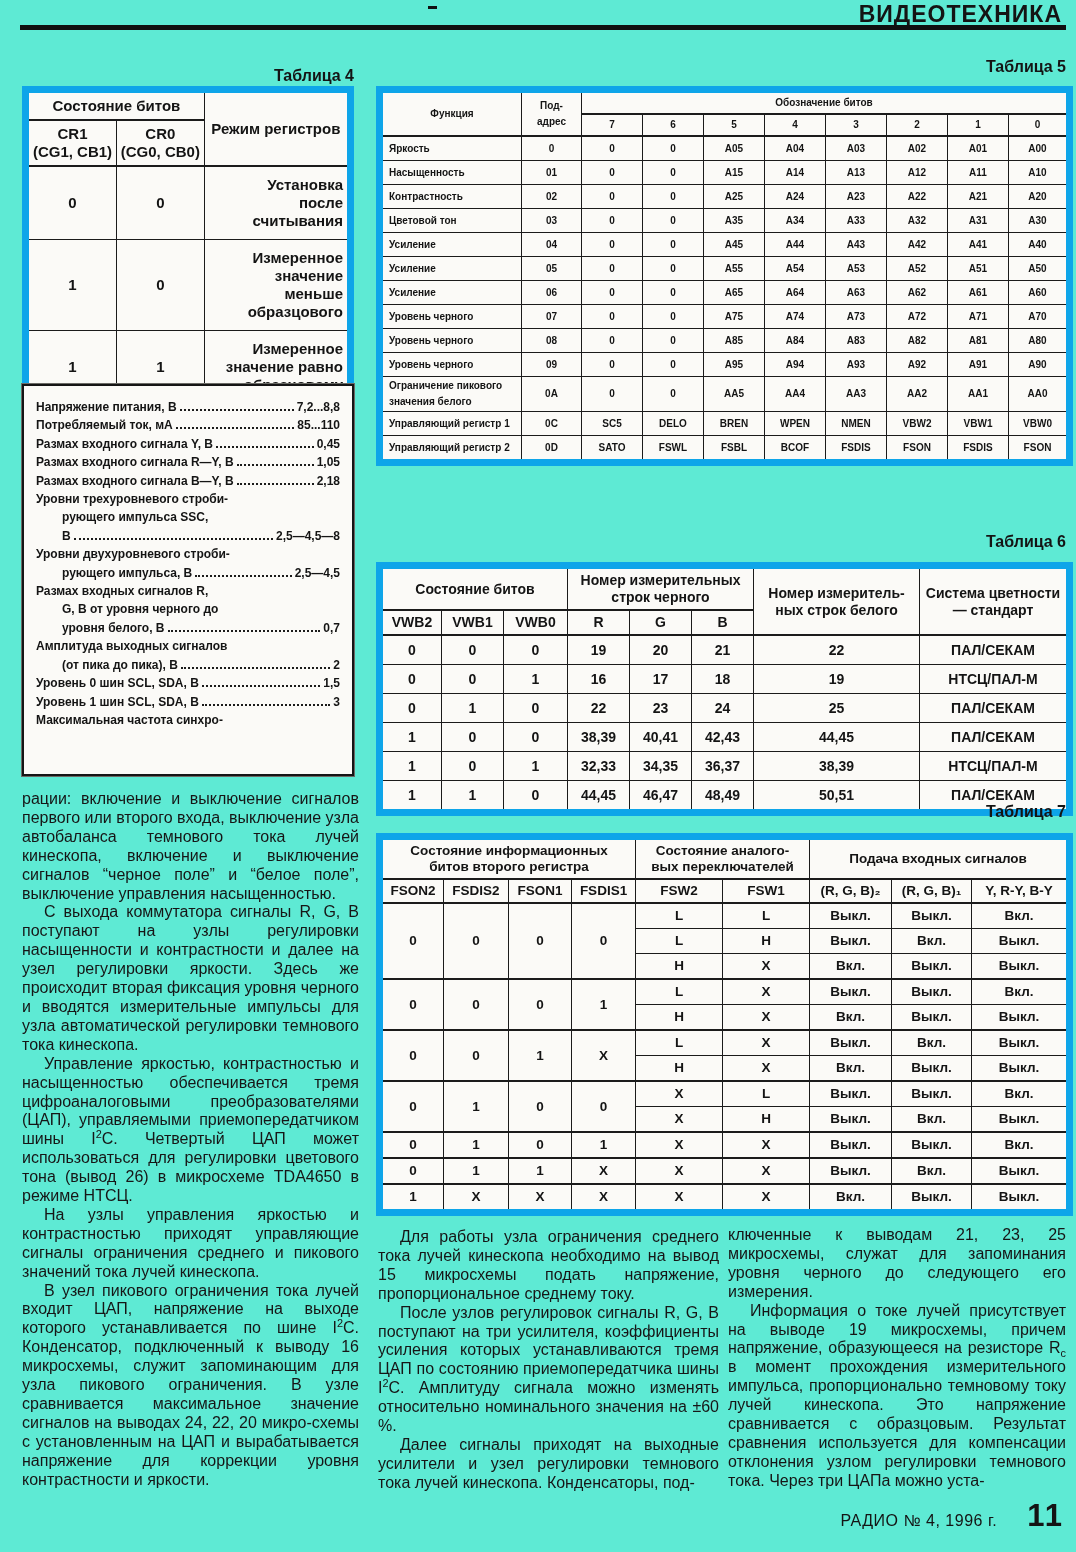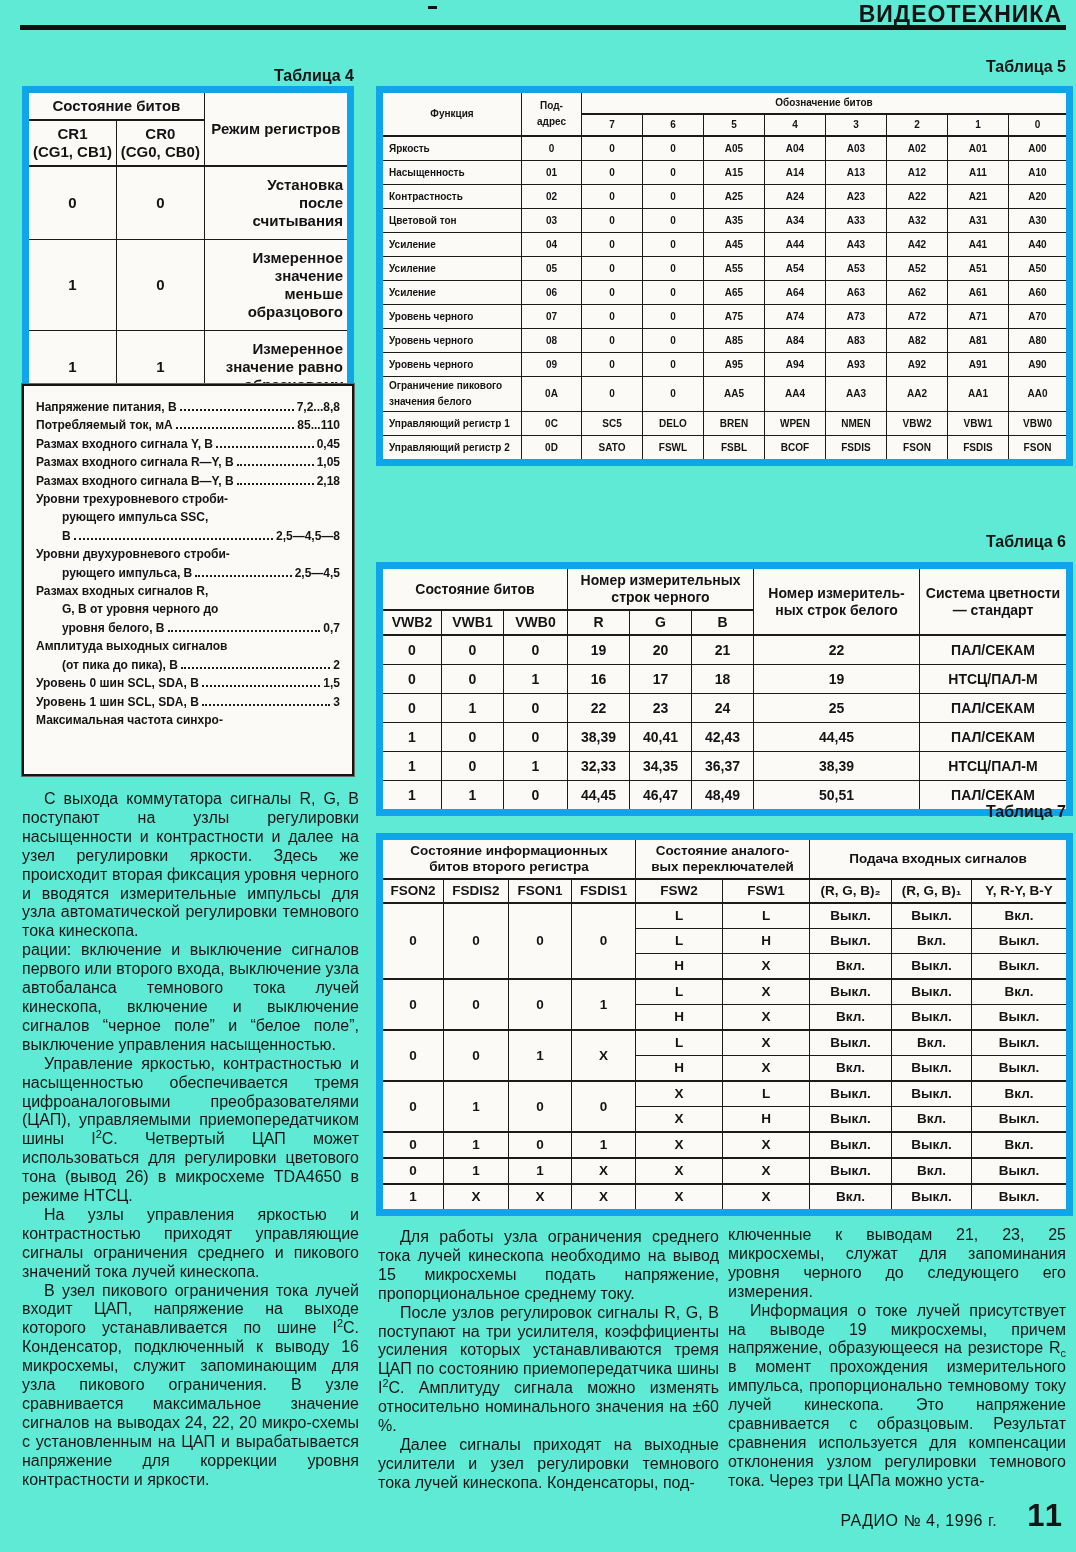--- a/index.html
+++ b/index.html
@@ -202,22 +202,22 @@
         <div class="tech-line">
           <span class="tl">Уровень 1 шин SCL, SDA, В</span>
           <span class="leader"></span>
           <span class="tv">3</span>
         </div>
         <div class="tech-line">Максимальная частота синхро-</div>
       </div>
   </div>
 
   <div id="text-left" class="textcol">
+      <p class="para">рации: включение и выключение сигналов первого или второго входа, выключение узла автобаланса темнового тока лучей кинескопа, включение и выключение сигналов “черное поле” и “белое поле”, выключение управления насыщенностью.</p>
       <p class="para indent">С выхода коммутатора сигналы R, G, B поступают на узлы регулировки насыщенности и контрастности и далее на узел регулировки яркости. Здесь же происходит вторая фиксация уровня черного и вводятся измерительные импульсы для узла автоматической регулировки темнового тока кинескопа.</p>
-      <p class="para">рации: включение и выключение сигналов первого или второго входа, выключение узла автобаланса темнового тока лучей кинескопа, включение и выключение сигналов “черное поле” и “белое поле”, выключение управления насыщенностью.</p>
       <p class="para indent">Управление яркостью, контрастностью и насыщенностью обеспечивается тремя цифроаналоговыми преобразователями (ЦАП), управляемыми приемопередатчиком шины I<sup>2</sup>C. Четвертый ЦАП может использоваться для регулировки цветового тона (вывод 26) в микросхеме TDA4650 в режиме НТСЦ.</p>
       <p class="para indent">На узлы управления яркостью и контрастностью приходят управляющие сигналы ограничения среднего и пикового значений тока лучей кинескопа.</p>
       <p class="para indent">В узел пикового ограничения тока лучей входит ЦАП, напряжение на выходе которого устанавливается по шине I<sup>2</sup>C. Конденсатор, подключенный к выводу 16 микросхемы, служит запоминающим для узла пикового ограничения. В узле сравнивается максимальное значение сигналов на выводах 24, 22, 20 микро-схемы с установленным на ЦАП и вырабатывается напряжение для коррекции уровня контрастности и яркости.</p>
     </div>
 
   <div id="label5" class="tbl-label">Таблица 5</div>
   <table id="table5" class="tbl">
     <colgroup>
       <col style="width:142px">
         <col style="width:60px">

